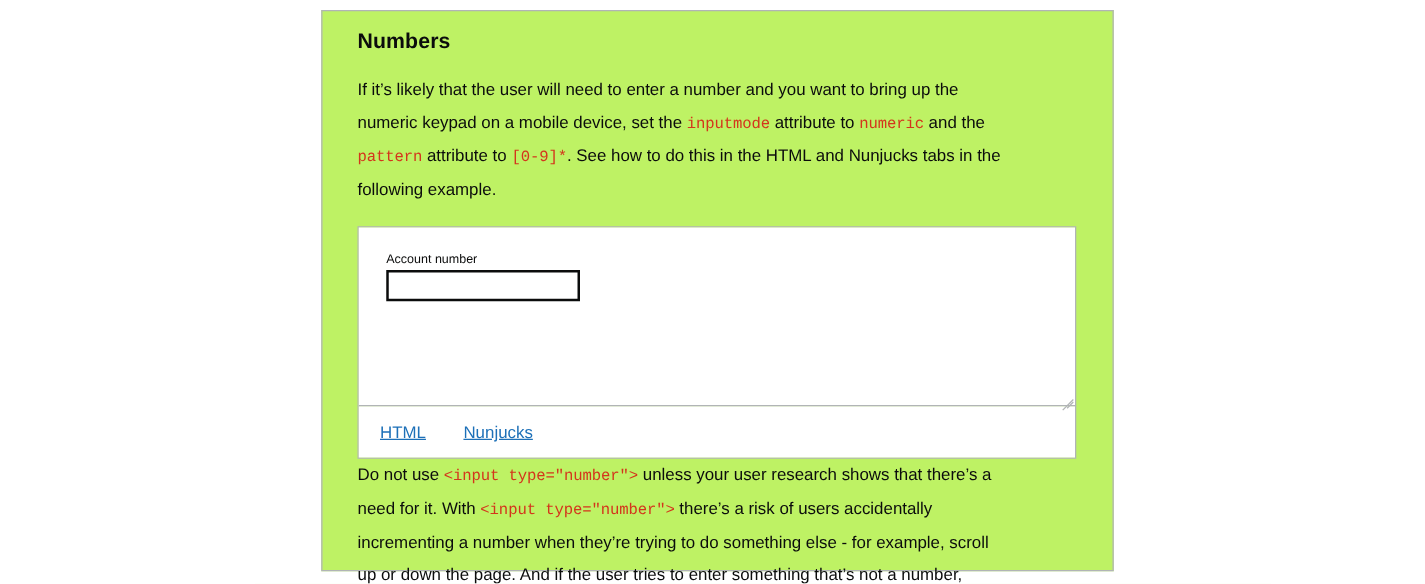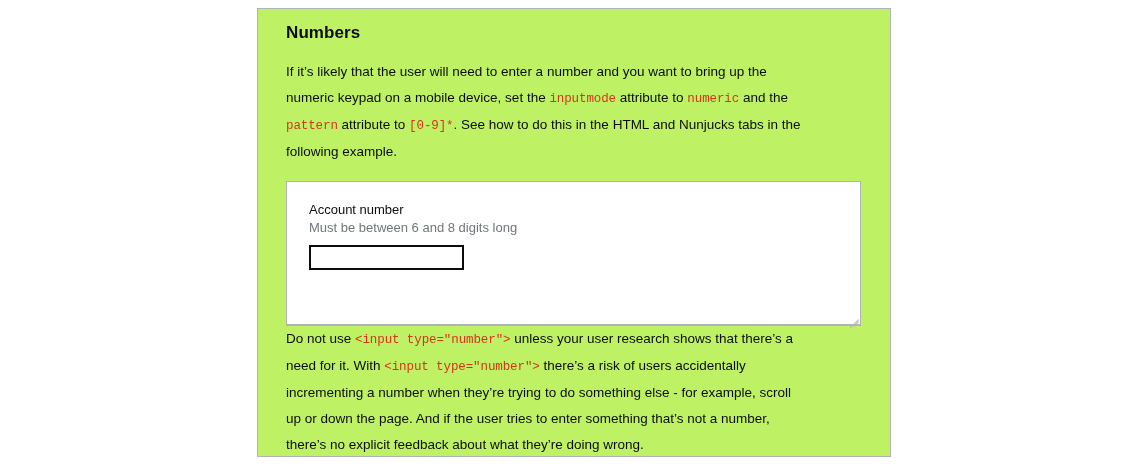--- a/index.html
+++ b/index.html
@@ -84,21 +84,21 @@
   }
   .resize-handle span {
     position: absolute;
     background: #b1b4b6;
     height: 1px;
     transform-origin: right bottom;
   }
   .rh1 { width: 12px; right: 1px; bottom: 4px; transform: rotate(-45deg); }
   .rh2 { width: 7px; right: 1px; bottom: 2px; transform: rotate(-45deg); }
   .field-label {
-    font-size: 13px;
+    font-size: 10px;
     color: #0b0c0c;
     margin: 0 0 3px 0;
   }
   .field-hint {
     font-size: 13px;
     color: #6f777b;
     margin: 0 0 10px 0;
   }
   .text-input {
     width: 155px;
@@ -139,28 +139,31 @@
 
       <h2 class="section-title">Numbers</h2>
 
       <p class="body-text"><span>If it’s likely that the user will need to enter a number and you want to bring up the numeric keypad on a mobile device, set the </span><code class="inline-code">inputmode</code><span> attribute to </span><code class="inline-code">numeric</code><span> and the </span><code class="inline-code">pattern</code><span> attribute to </span><code class="inline-code">[0-9]*</code><span>. See how to do this in the HTML and Nunjucks tabs in the following example.</span></p>
 
       <div class="example-box">
 
 
         <div class="example-frame">
           <div class="field-label">Account number</div>
-          <div class="field-hint">Must be between 6 and 8 digits long</div>
           <input class="text-input" type="text" placeholder="" style="">
           <div class="resize-handle">
             <span class="rh1"></span>
             <span class="rh2"></span>
           </div>
         </div>
 
+        <div class="tabs">
+          <a class="tab-link">HTML</a>
+          <a class="tab-link">Nunjucks</a>
+        </div>
 
       </div>
 
       <p class="body-text footer-text"><span>Do not use </span><code class="inline-code">&lt;input type="number"&gt;</code><span> unless your user research shows that there’s a need for it. With </span><code class="inline-code">&lt;input type="number"&gt;</code><span> there’s a risk of users accidentally incrementing a number when they’re trying to do something else - for example, scroll up or down the page. And if the user tries to enter something that’s not a number, there’s no explicit feedback about what they’re doing wrong.</span></p>
 
     </div>
   </div>
 
 </div>
 

